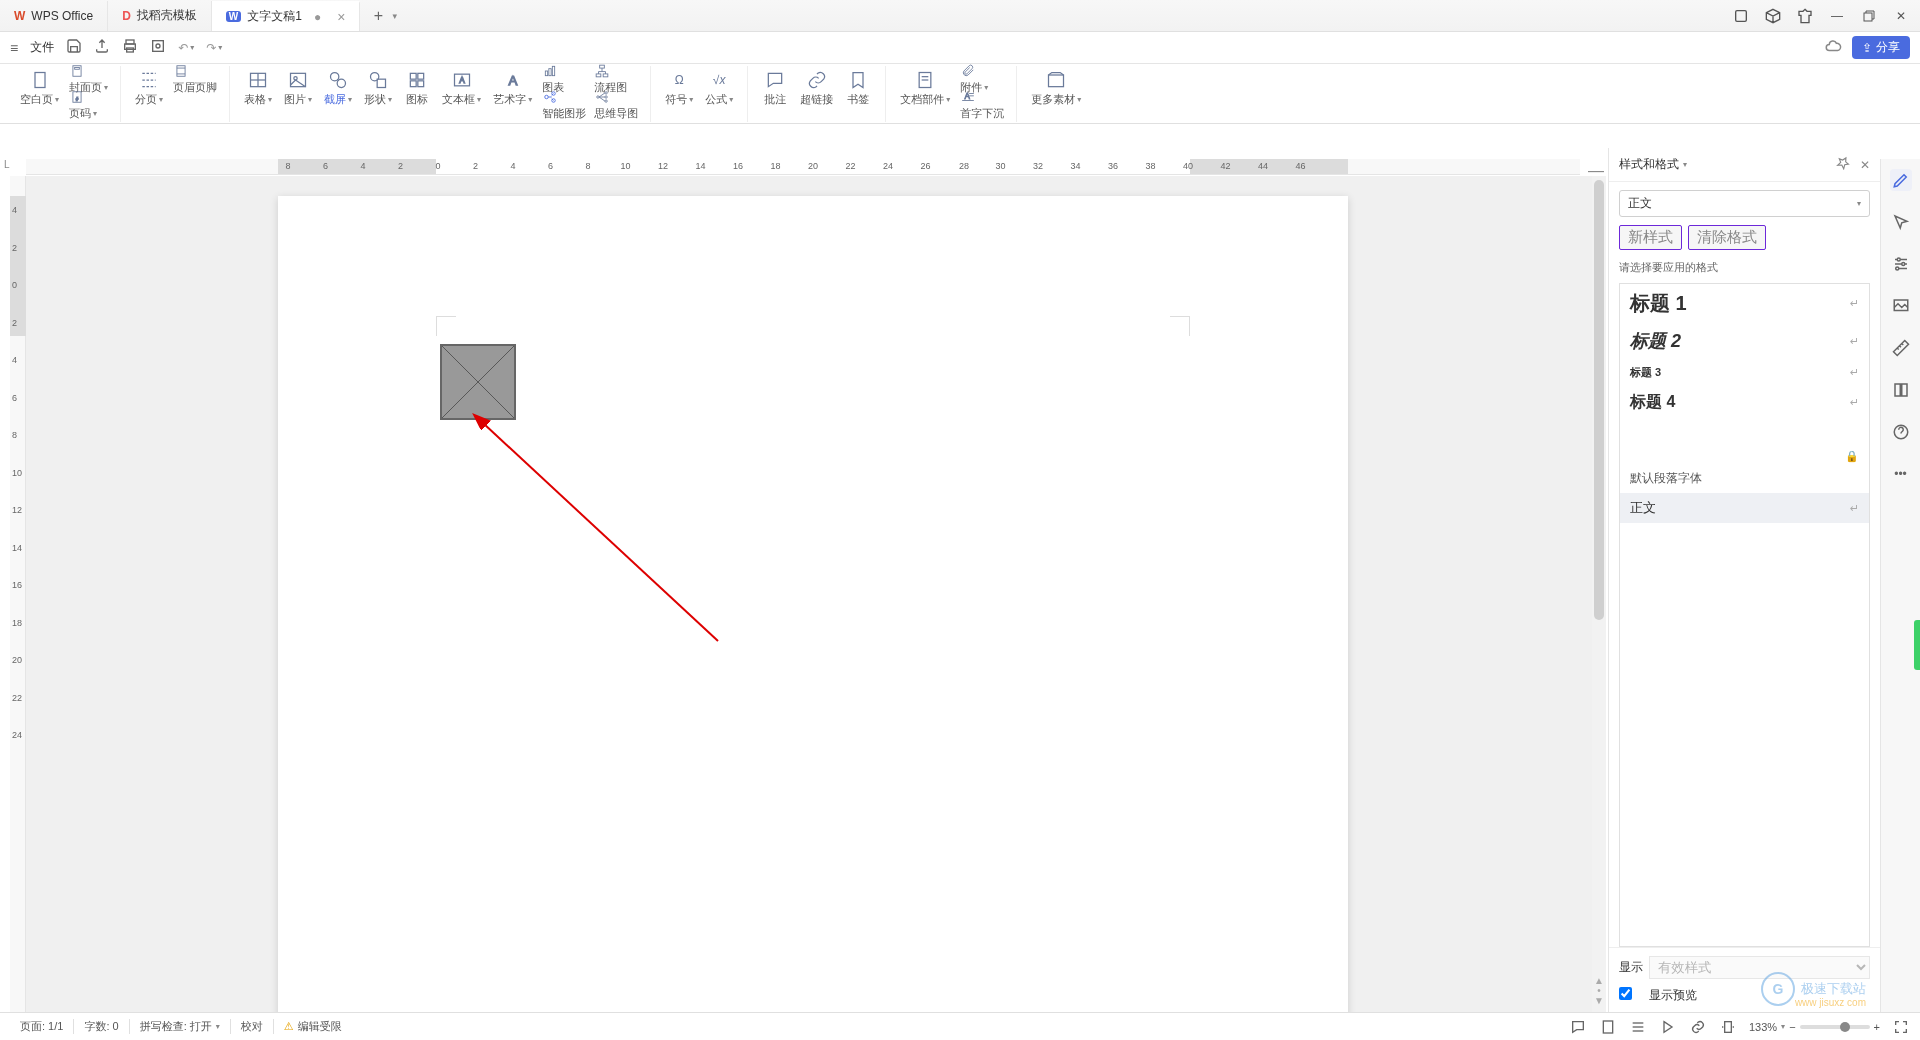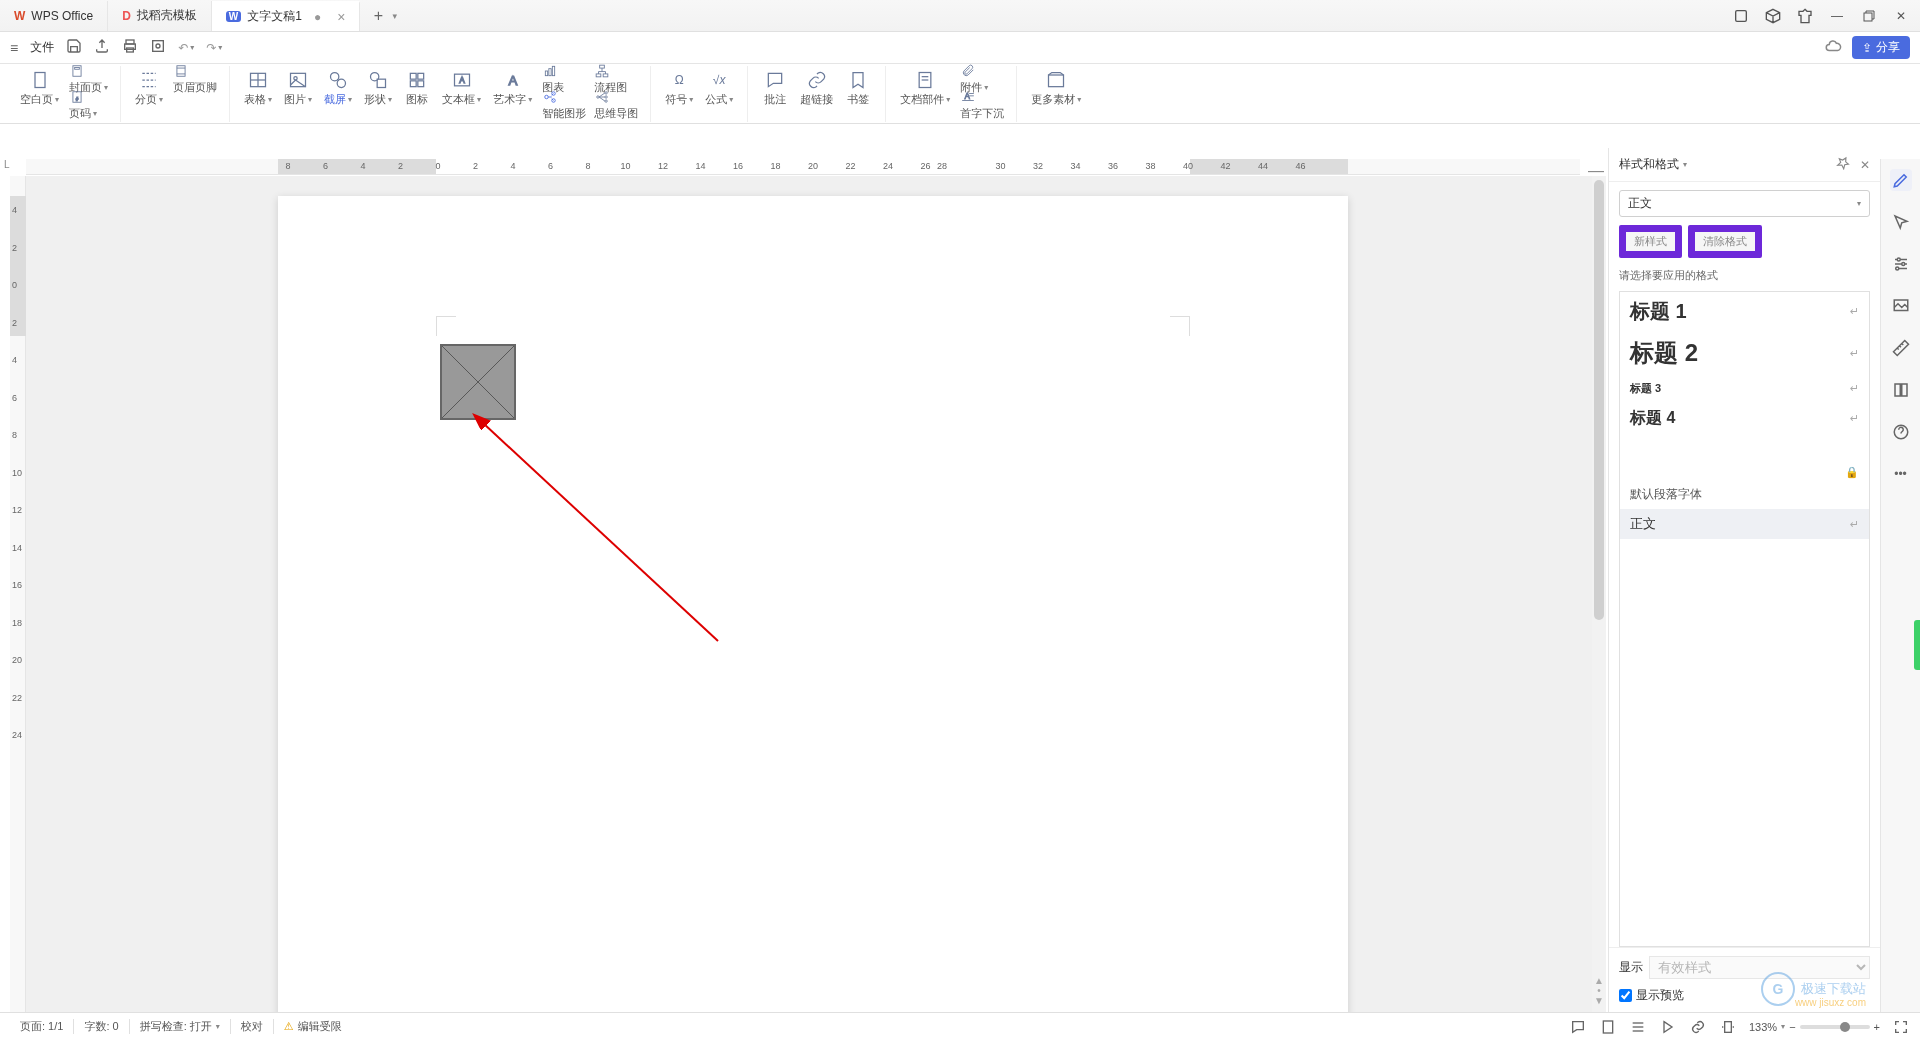--- a/index.html
+++ b/index.html
@@ -69,37 +69,37 @@
 .v-dots { position:absolute; left:0; right:0; bottom:6px; text-align:center; color:#aaa; font-size:10px; line-height:10px; }
 
 
 .side-panel { position:absolute; top:148px; right:40px; width:272px; bottom:28px; border-left:1px solid #e5e5e5; background:#fff; display:flex; flex-direction:column; }
 .sp-head { display:flex; align-items:center; padding:8px 10px; gap:4px; border-bottom:1px solid #eee; }
 .sp-title { font-weight:500; }
 .sp-head .pin { margin-left:auto; color:#888; }
 .sp-head .close { margin-left:6px; color:#888; }
 .sp-select { margin:8px 10px; border:1px solid #d0d0d0; border-radius:3px; padding:4px 8px; display:flex; align-items:center; }
 .sp-btns { display:flex; gap:6px; margin:0 10px 6px; }
-.sp-btn { border:7px solid #6d28d9; background:#f6f6f6; color:#888; padding:2px 8px; border-radius:2px; font-size:11px; }
+.sp-btn { border:1px solid #6d28d9; background:#f6f6f6; color:#888; padding:2px 8px; border-radius:2px; font-size:15px; }
 .sp-hint { padding:4px 10px 8px; color:#666; font-size:11px; }
 .style-list { flex:1; margin:0 10px; border:1px solid #e0e0e0; background:#fff; overflow:auto; }
 .style-item { display:flex; align-items:center; justify-content:space-between; padding:6px 10px; cursor:pointer; }
 .style-item.active { background:#eef0f4; }
 .style-item .ret { color:#aaa; font-size:11px; }
 .h1 { font-size:20px; font-weight:bold; }
-.h2 { font-size:24px; font-weight:bold; }
+.h2 { font-size:18px; font-weight:bold;font-style:italic; }
 .h3 { font-size:11px; font-weight:bold; }
 .h4 { font-size:16px; font-weight:bold; }
 .bodytxt { font-size:13px; }
 .deffont { font-size:12px; color:#555;margin-top:45px; }
 .lock { color:#bbb; font-size:11px; }
 .sp-footer { padding:8px 10px; border-top:1px solid #eee; display:flex; flex-direction:column; gap:8px; }
 .sp-show { display:flex; align-items:center; gap:6px; }
 .sp-show select { flex:1; border:1px solid #ddd; padding:2px 4px; color:#999; background:#f9f9f9; }
-.sp-check { display:flex; align-items:center; gap:4px; }
+.sp-check { display:flex; align-items:flex-start; gap:17px; }
 
 
 .v-toolbar { position:absolute; top:159px; right:0; width:40px; bottom:28px; background:#f7f7f7; border-left:1px solid #e5e5e5; display:flex; flex-direction:column; align-items:center; padding-top:10px; gap:20px; }
 .v-toolbar .vico { width:22px; height:22px; color:#666; display:flex; align-items:center; justify-content:center; cursor:pointer; }
 .v-toolbar .spacer { flex:1; }
 .green-bar { width:6px; height:50px; background:#3dd168; position:absolute; right:0; top:620px; border-radius:3px 0 0 3px; }
 
 
 .collapse-btn { position:absolute; top:162px; right:316px; width:20px; height:14px; color:#888; font-size:16px; text-align:right; }
 
@@ -517,21 +517,21 @@
       <span class="h-num" style="left: 562px;">8</span>
       <span class="h-num" style="left: 599.5px;">10</span>
       <span class="h-num" style="left: 637px;">12</span>
       <span class="h-num" style="left: 674.5px;">14</span>
       <span class="h-num" style="left: 712px;">16</span>
       <span class="h-num" style="left: 749.5px;">18</span>
       <span class="h-num" style="left: 787px;">20</span>
       <span class="h-num" style="left: 824.5px;">22</span>
       <span class="h-num" style="left: 862px;">24</span>
       <span class="h-num" style="left: 899.5px;">26</span>
-      <span class="h-num" style="left: 916px; text-align: right;">28</span>
+      <span class="h-num" style="left: 938px; text-align: right;">28</span>
       <span class="h-num" style="left: 974.5px;">30</span>
       <span class="h-num" style="left: 1012px;">32</span>
       <span class="h-num" style="left: 1049.5px;">34</span>
       <span class="h-num" style="left: 1087px;">36</span>
       <span class="h-num" style="left: 1124.5px;">38</span>
       <span class="h-num" style="left: 1162px;">40</span>
       <span class="h-num" style="left: 1199.5px;">42</span>
       <span class="h-num" style="left: 1237px;">44</span>
       <span class="h-num" style="left: 1274.5px;">46</span>
     </div>

